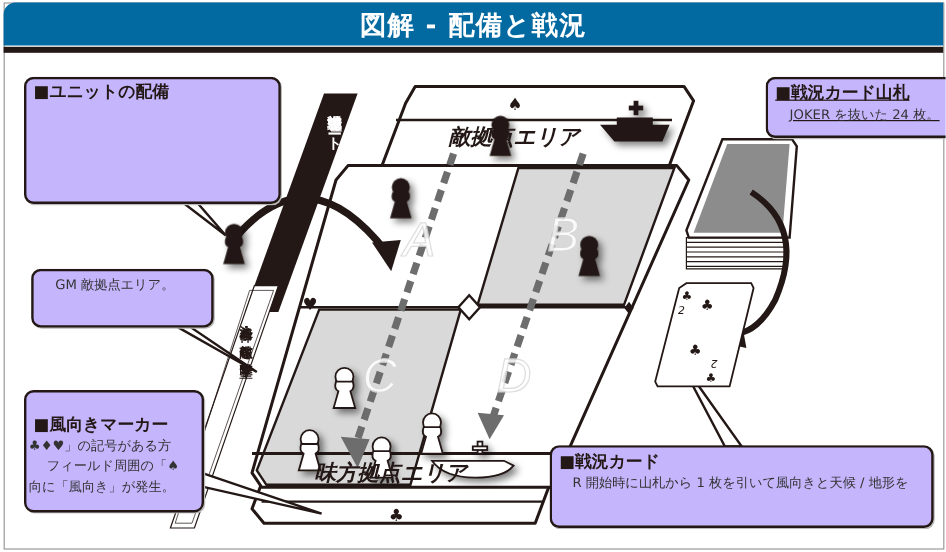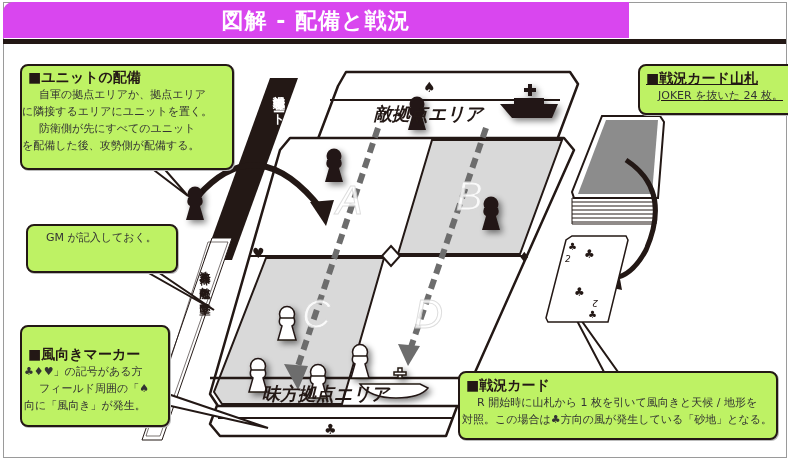--- a/index.html
+++ b/index.html
@@ -1,26 +1,26 @@
 <!DOCTYPE html>
 <html><head>
 <meta charset="utf-8">
 <style>
   html, body { margin: 0; padding: 0; background: #ffffff; }
   body { width: 788px; height: 460px; position: relative; overflow: hidden;
          font-family: "DejaVu Sans", "Liberation Sans", sans-serif; }
   .frame { position: absolute; left: 3px; top: 2px; width: 782px; height: 454px;
            border: 1px solid #9a9a9a; background: #fff; }
-  .title-bar { position: absolute; left: 3px; top: 2px; width: 626px; height: 36px;
-               background: #d946ef; border-top-left-radius: 10px; }
+  .title-bar { position: absolute; left: 3px; top: 2px; width: 783px; height: 36px;
+               background: #0369a1; border-top-left-radius: 10px; }
   .title-text { position: absolute; left: 0; right: 0; top: 4px; text-align: center;
                 color: #fff; font-weight: bold; font-size: 22px; letter-spacing: 1px; }
   .title-rule { position: absolute; left: 3px; top: 39px; width: 783px; height: 5px; background: #231815; }
   svg.art { position: absolute; left: 0; top: 0; }
-  .callout { position: absolute; background: #bef264; border: 2.5px solid #231815; border-radius: 8px;
+  .callout { position: absolute; background: #c4b5fd; border: 2.5px solid #231815; border-radius: 8px;
              box-shadow: 1px 1px 0 #bbb; color: #231815; }
   .callout .head { font-weight: bold; font-size: 14px; line-height: 18px; white-space: nowrap; }
   .callout .body { font-size: 11px; line-height: 17px; color: #333; }
   .callout .body p { margin: 0; white-space: nowrap; }
   .vlabel { position: absolute; writing-mode: vertical-rl; font-weight: bold; font-size: 12px; letter-spacing: 1px; }
   .area-label { position: absolute; font-weight: bold; font-style: italic; font-size: 18px; color: #231815; white-space: nowrap; }
   .zone-letter { position: absolute; font-style: italic; font-size: 40px; color: #fff; opacity: 0.85;
                  font-family: "Liberation Sans", sans-serif; -webkit-text-stroke: 1px #d8d8d8; }
 </style>
 </head>
@@ -164,31 +164,25 @@
 <div class="vlabel" style="left:196px; top:262px; color:#231815; font-size:11px;">決着条件：敵艦を撃墜</div>
 <div class="area-label" style="left:374px; top:102px;">敵拠点エリア</div>
 <div class="area-label" style="left:262px; top:382px;">味方拠点エリア</div>
 <div class="zone-letter" style="left:336px; top:178px;">A</div>
 <div class="zone-letter" style="left:456px; top:174px;">B</div>
 <div class="zone-letter" style="left:302px; top:292px;">C</div>
 <div class="zone-letter" style="left:414px; top:292px;">D</div>
 
 <div class="callout" style="left:20px; top:64px; width:200px; height:100px; padding:2px 4px 0 6px;">
   <div class="head">■ユニットの配備</div>
-  <div class="body">
-    <p>　自軍の拠点エリアか、拠点エリア</p>
-    <p style="margin-left:-6px;">に隣接するエリアにユニットを置く。</p>
-    <p>　防衛側が先にすべてのユニット</p>
-    <p style="margin-left:-6px;">を配備した後、攻勢側が配備する。</p>
-  </div>
 </div>
 
 <div class="callout" style="left:26px; top:224px; width:134px; height:42px; padding:3px 6px 0 8px;">
   <div class="body" style="padding-left:10px;">
-    <p>GM が記入しておく。</p>
+    <p>GM 敵拠点エリア。</p>
   </div>
 </div>
 
 <div class="callout" style="left:20px; top:325px; width:136px; height:80px; padding:18px 4px 0 6px;">
   <div class="head">■風向きマーカー</div>
   <div class="body">
     <p style="margin-left:-4px;">♣♦♥」の記号がある方</p>
     <p>　フィールド周囲の「♠</p>
     <p style="margin-left:-4px;">向に「風向き」が発生。</p>
   </div>
@@ -198,15 +192,14 @@
   <div class="head">■戦況カード山札</div>
   <div class="body" style="padding-left:12px;">
     <p>JOKER を抜いた 24 枚。</p>
   </div>
 </div>
 
 <div class="callout" style="left:458px; top:371px; width:306px; height:62px; padding:3px 4px 0 6px;">
   <div class="head">■戦況カード</div>
   <div class="body">
     <p>　R 開始時に山札から 1 枚を引いて風向きと天候 / 地形を</p>
-    <p style="margin-left:-4px;">対照。この場合は♣方向の風が発生している「砂地」となる。</p>
   </div>
 </div>
 
 </body></html>

